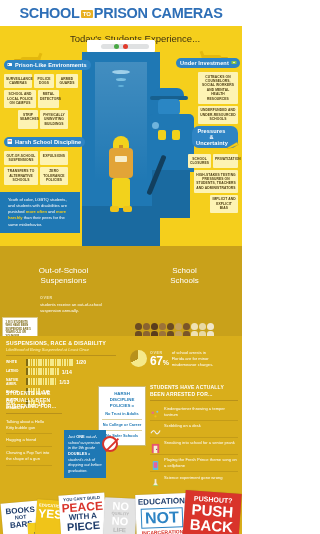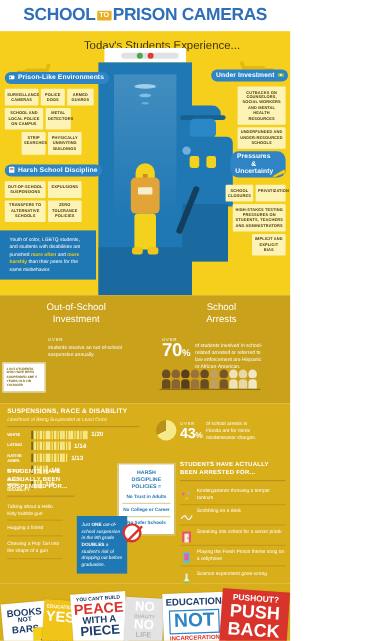--- a/index.html
+++ b/index.html
@@ -82,21 +82,21 @@
   }
 
   .note-blue {
     position:absolute; left:0; top:166px; width:80px; background:#1f78b4; color:#ffffff;
     font-size:4.1px; line-height:1.5; padding:5px 6px 5px 8px;
   }
   .note-blue b { color:#f5cf1c; }
 
   
   .stats { position:relative; background:#c9a11a; height:90px; }
-  .stat-col { position:absolute; top:0; }
+  .stat-col { position:absolute; top:15px; }
   .stat-title { text-align:center; color:#ffffff; font-size:8px; line-height:1.25; font-weight:normal; padding-top:5px; }
   .over { color:#f0e6b8; font-size:3.6px; font-weight:bold; letter-spacing:0.6px; }
   .bignum { color:#ffffff; font-size:15.5px; font-weight:bold; line-height:1; letter-spacing:-0.3px; }
   .bignum .pct { font-size:8px; }
   .statdesc { color:#ffffff; font-size:4.2px; line-height:1.45; }
   .callout {
     position:absolute; left:2px; top:56px; width:36px; background:#ffffff; color:#7a6510;
     font-size:2.7px; line-height:1.3; padding:2.5px; border:0.5px solid #d9c88a; font-weight:bold;
   }
   .people { position:absolute; display:flex; gap:1px; }
@@ -279,40 +279,33 @@
         <div class="chip" style="width:44px">HIGH-STAKES TESTING PRESSURES ON STUDENTS, TEACHERS AND ADMINISTRATORS</div>
         <div class="chip" style="width:28px">IMPLICIT AND EXPLICIT BIAS</div>
       </div>
     </div>
   </div>
 
   <div class="stats">
     <div class="stat-col" style="left:0; width:127px;">
       <div class="stat-title">
         <span>Out-of-School</span><br>
-        <span>Investment</span>
+        <span>Suspensions</span>
       </div>
       <div style="padding:10px 8px 0 40px;">
         <div class="over">OVER</div>
         <div class="statdesc" style="margin-top:2px; width:78px">students receive an out-of-school suspension annually.</div>
       </div>
       <div class="callout">1 IN 5 STUDENTS WHO HAVE BEEN SUSPENDED ARE 5 YEARS OLD OR YOUNGER</div>
     </div>
 
     <div class="stat-col" style="left:127px; width:115px;">
       <div class="stat-title">
         <span>School</span><br>
-        <span>Arrests</span>
-      </div>
-      <div style="display:flex; gap:4px; padding:10px 6px 0 8px;">
-        <div>
-          <div class="over">OVER</div>
-          <div class="bignum"><span>70</span><span class="pct">%</span></div>
-        </div>
-        <div class="statdesc" style="width:58px; padding-top:4px">of students involved in school-related arrested or referred to law enforcement are Hispanic or African-American.</div>
+        <span>Schools</span>
       </div>
       <div class="people" style="left:8px; top:62px;">
         <div class="person">
             <div class="h" style="background:#6b4b22"></div>
             <div class="b" style="background:#6b4b22"></div>
           </div>
         <div class="person">
             <div class="h" style="background:#8a6330"></div>
             <div class="b" style="background:#8a6330"></div>
           </div>
@@ -448,21 +441,21 @@
             <div class="ratio-val">1/4</div>
           </div>
         </div>
     </div>
 
     <div style="position:absolute; left:130px; top:14px; width:106px;">
       <div class="pie-wrap">
         <div class="pie"></div>
         <div>
           <div class="over">OVER</div>
-          <div class="bignum" style="font-size:12px"><span>43</span><span class="pct" style="font-size:7px">%</span></div>
+          <div class="bignum" style="font-size:12px"><span>67</span><span class="pct" style="font-size:7px">%</span></div>
         </div>
         <div class="arrest-txt" style="width:46px">of school arrests in Florida are for minor misdemeanor charges.</div>
       </div>
     </div>
 
     <div class="harsh" style="left:98px; top:50px; width:48px;">
       <div class="harsh-t">HARSH DISCIPLINE POLICIES =</div>
       <div class="harsh-i" style="border-top:none">No Trust in Adults</div>
       <div class="harsh-i">No College or Career</div>
       <div class="harsh-i">No Safer Schools</div>

